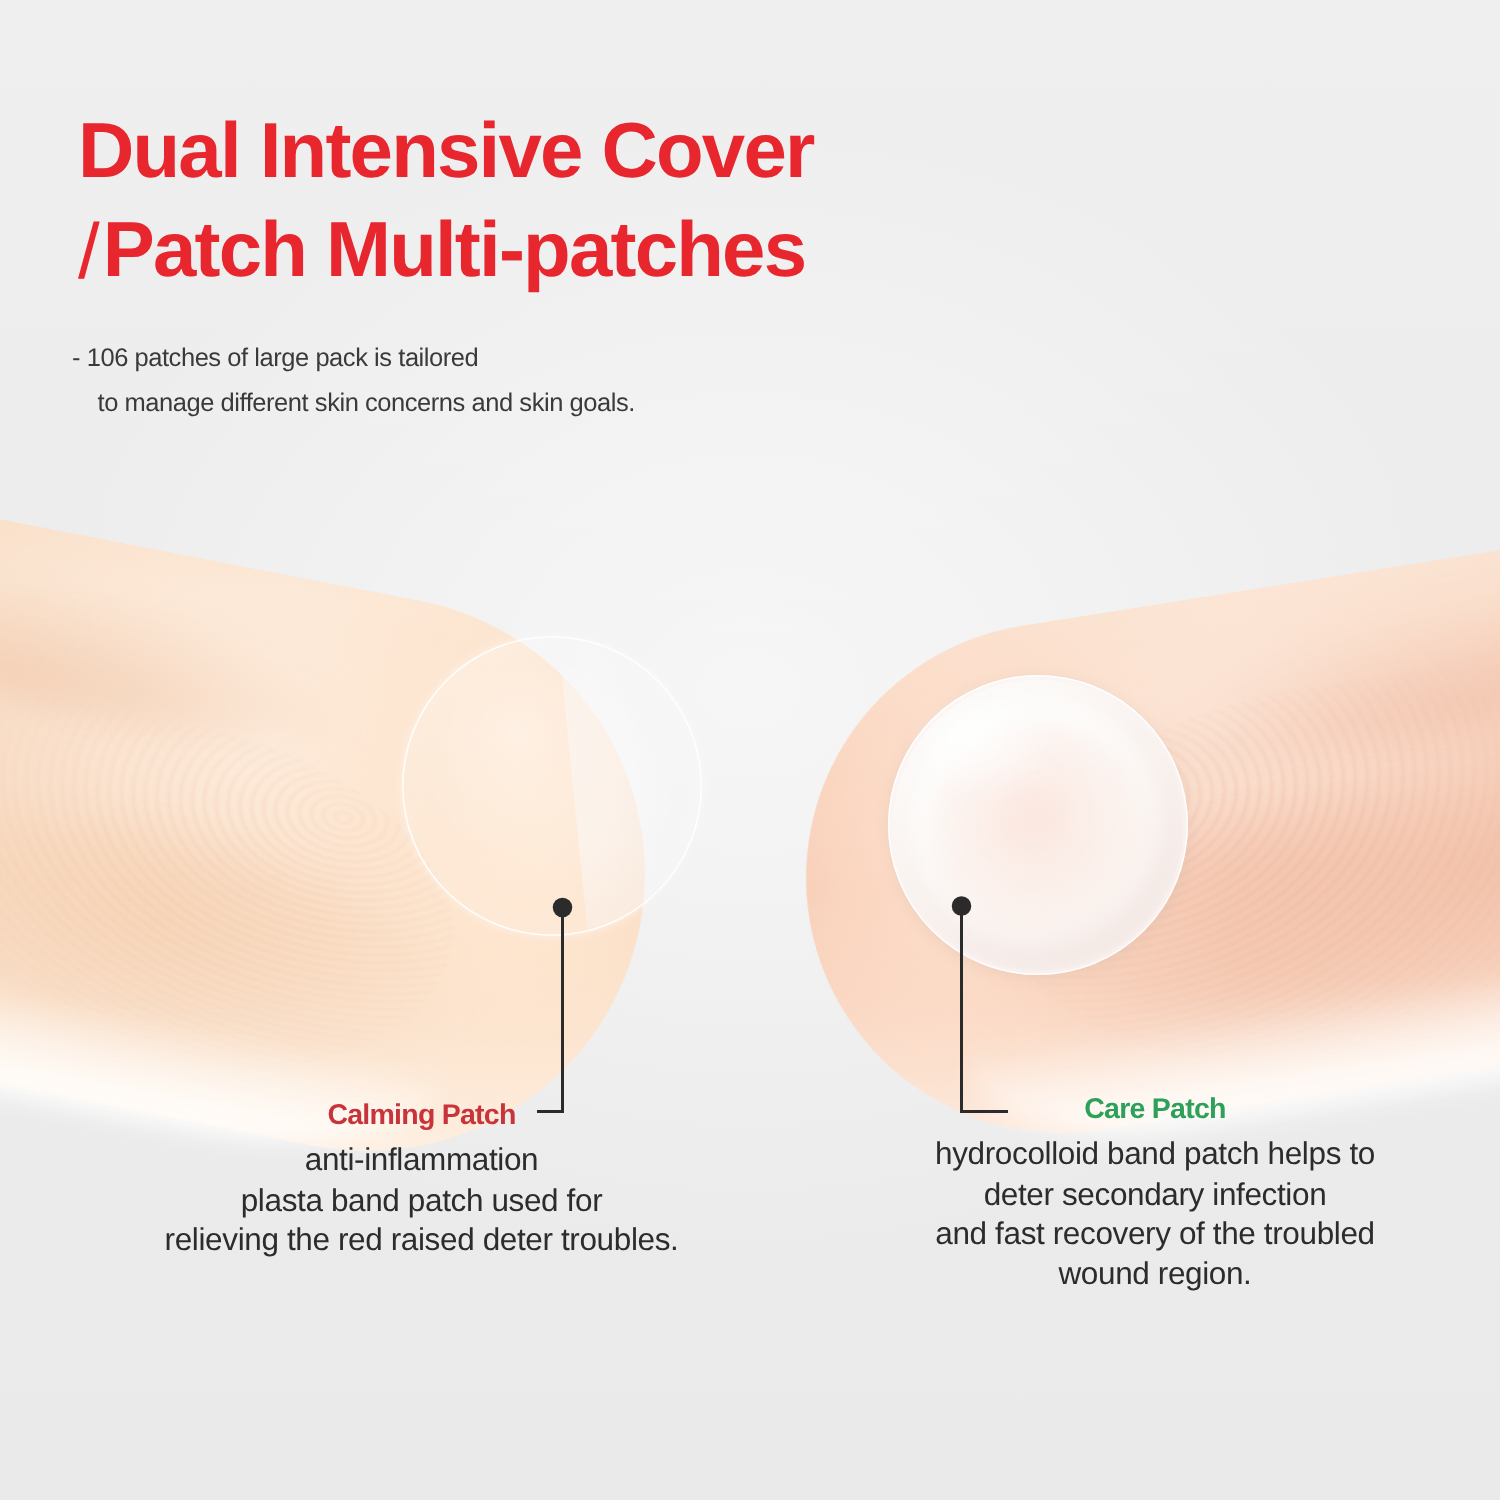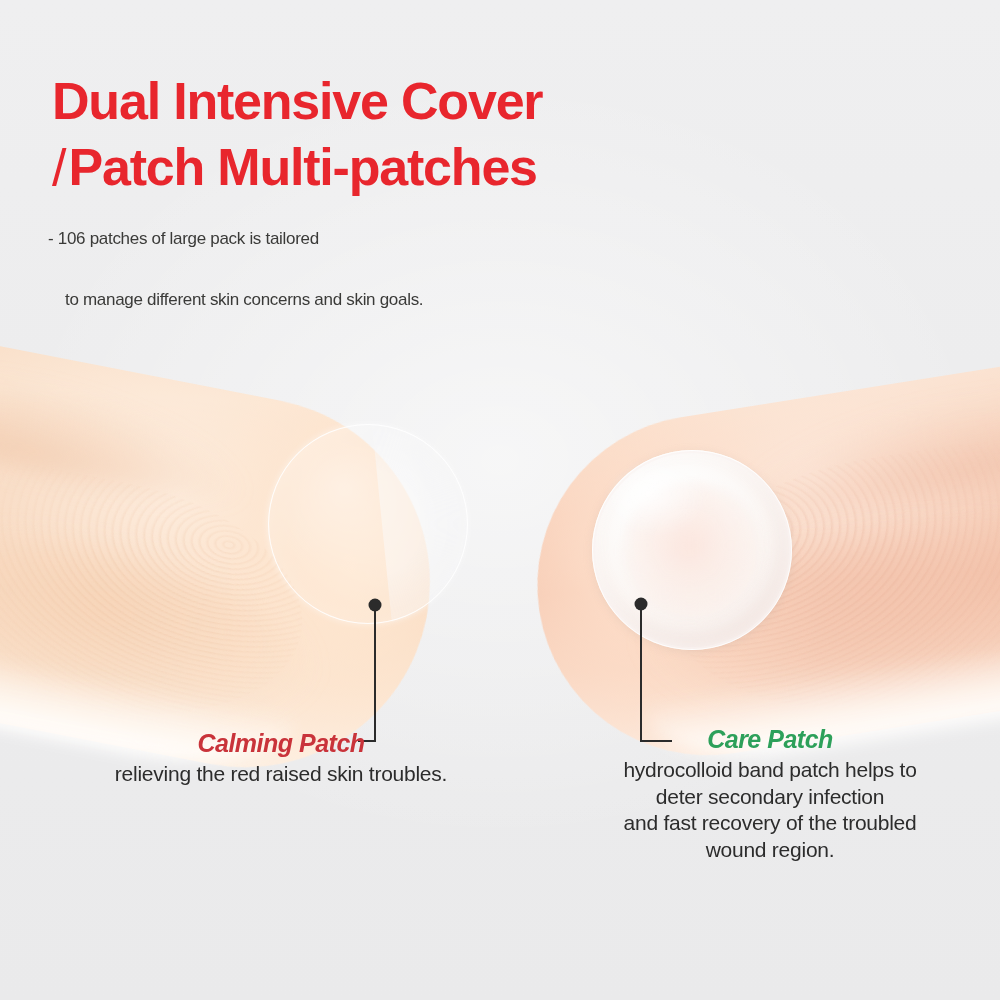--- a/index.html
+++ b/index.html
@@ -52,21 +52,21 @@
   
   .subtitle {
     position:absolute;
     left:48px; top:224px;
     color:#3a3a38;
     font-size:17px;
     line-height:30px;
     letter-spacing:-.3px;
     white-space:nowrap;
   }
-  .subtitle .sub-l2 { display:block; padding-left:17px;margin-top:31px; }
+  .subtitle .sub-l2 { display:block; padding-left:17px; }
 
   
   .finger-layer { position:absolute; inset:0; }
 
   
   .finger-left {
     position:absolute;
     left:-250px; top:300px;
     width:700px; height:370px;
     transform:rotate(11deg);
@@ -260,25 +260,24 @@
     text-align:center;
     color:#2c2c2c;
     font-size:21px;
     line-height:26.5px;
     letter-spacing:-.25px;
     white-space:nowrap;
   }
   .caption .cap-title {
     display:block;
     font-weight:bold;
-    font-size:25px;
+    font-size:19px;
     line-height:31px;
     letter-spacing:-.5px;
     margin-bottom:2px;
-    font-style:italic;
   }
   .cap-left  { left:26px;  top:728px; width:510px; }
   .cap-right { left:520px; top:724px; width:500px; }
   .cap-left  .cap-title { color:#c9333a; }
   .cap-right .cap-title { color:#2da05a; }
   .cap-body { display:block; }
 </style>
 </head>
 <body>
 
@@ -326,21 +325,23 @@
 
     <path d="M375 607 L375 741 L358 741" stroke="#2b2b2b" stroke-width="2" fill="none"></path>
     <circle cx="375" cy="605" r="6.5" fill="#2b2b2b"></circle>
 
     <path d="M641 606 L641 741 L672 741" stroke="#2b2b2b" stroke-width="2" fill="none"></path>
     <circle cx="641" cy="604" r="6.5" fill="#2b2b2b"></circle>
   </svg>
 
   <div class="caption cap-left">
     <span class="cap-title">Calming Patch</span>
-    <span class="cap-body">relieving the red raised skin troubles.</span>
+    <span class="cap-body">anti-inflammation</span>
+    <span class="cap-body">plasta band patch used for</span>
+    <span class="cap-body">relieving the red raised deter troubles.</span>
   </div>
 
   <div class="caption cap-right">
     <span class="cap-title">Care Patch</span>
     <span class="cap-body">hydrocolloid band patch helps to</span>
     <span class="cap-body">deter secondary infection</span>
     <span class="cap-body">and fast recovery of the troubled</span>
     <span class="cap-body">wound region.</span>
   </div>
 

